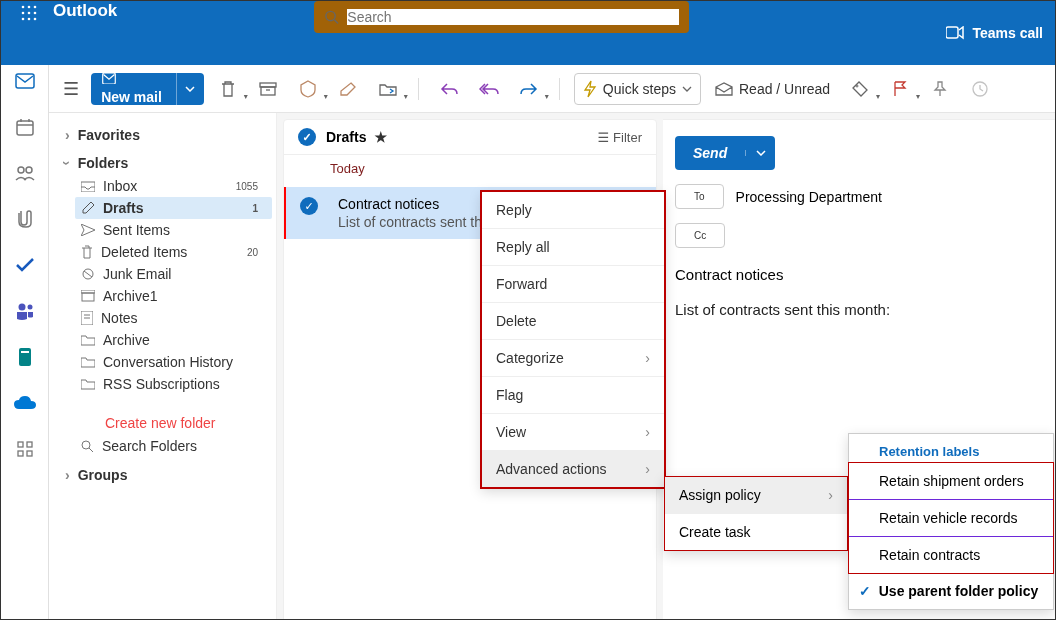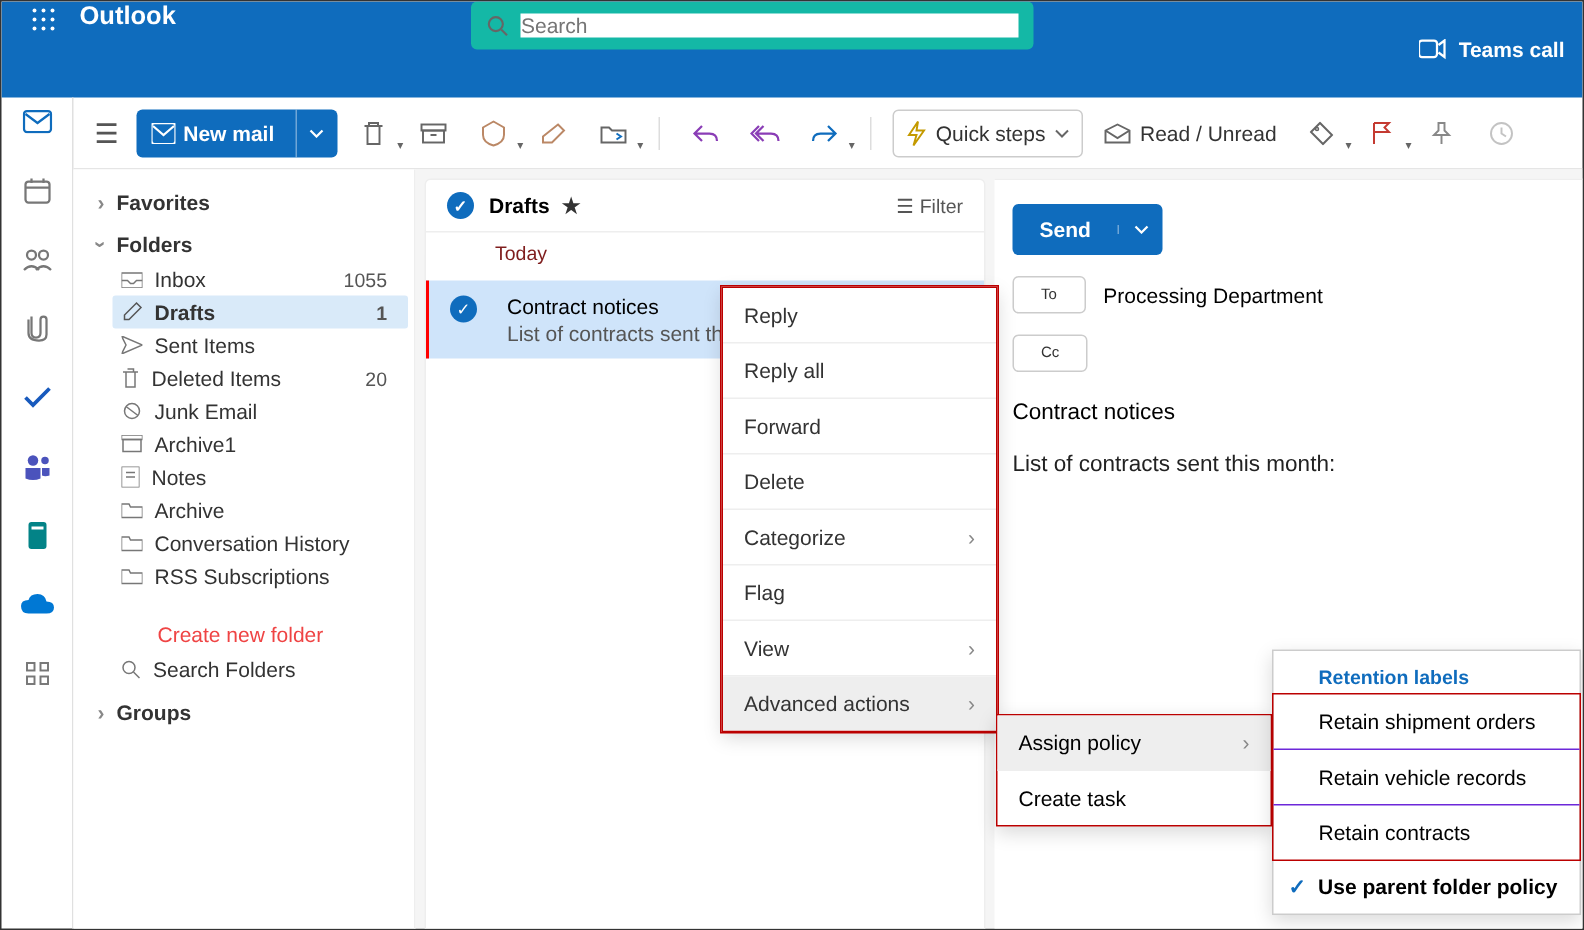--- a/index.html
+++ b/index.html
@@ -1,56 +1,56 @@
 <!DOCTYPE html>
 <html><head>
 <meta charset="utf-8">
 <style>
   * { box-sizing: border-box; margin: 0; padding: 0; font-family: "Segoe UI", Arial, sans-serif; }
   body { background: #fff; width: 1056px; height: 620px; overflow: hidden; position: relative; border: 1px solid #333; }
   .titlebar { background: #0F6CBD; height: 64px; display: flex; color: #fff; padding: 0 12px; }
   .waffle { font-size: 18px; padding: 4px 8px; margin-right: 8px; }
   .app-name { font-size: 17px; font-weight: 600; margin-right: auto; }
-  .searchbox { background: #14b8a6; width: 375px; height: 32px; border-radius: 4px; display: flex; align-items: center; padding: 0 10px; margin-left: -60px; }
+  .searchbox { background: #a16207; width: 375px; height: 32px; border-radius: 4px; display: flex; align-items: center; padding: 0 10px; margin-left: -60px; }
   .searchbox input { border: none; outline: none; width: 100%; font-size: 14px; color: #555; }
   .teams-call { margin-left: auto; font-size: 14px; font-weight: 600; display: flex; align-items: center; gap: 8px; }
   .main { display: flex; height: calc(620px - 48px); }
   .rail { width: 48px; border-right: 1px solid #e0e0e0; display: flex; flex-direction: column; align-items: center; padding-top: 6px; gap: 26px; }
   .rail .slot { height: 20px; display:flex; align-items:center; justify-content:center; color:#616161; }
   .content { flex: 1; display: flex; flex-direction: column; }
   .toolbar { height: 48px; border-bottom: 1px solid #e5e5e5; display: flex; align-items: center; padding: 0 10px; gap: 8px; }
   .hamburger { font-size: 18px; color: #555; padding: 4px; }
   .newmail { background: #0F6CBD; color: #fff; border-radius: 4px; display: flex; align-items: center; overflow: hidden; height: 32px; }
-  .newmail .btn { padding: 0 14px 0 10px; display:flex; align-items:center; gap:5px; font-size:14px; font-weight:600; height: 100%; }
+  .newmail .btn { padding: 0 14px 0 10px; display:flex; align-items:flex-start; gap:5px; font-size:14px; font-weight:600; height: 100%; flex-direction: column; }
   .newmail .chev { border-left: 1px solid rgba(255,255,255,.4); width: 28px; display:flex; align-items:center; justify-content:center; height:100%; }
   .tb-icon { width: 32px; height: 32px; display:flex; align-items:center; justify-content:center; position:relative; }
   .caret { position:absolute; right:-4px; bottom:4px; font-size:8px; color:#666; }
   .divider { width:1px; height:22px; background:#ddd; margin: 0 6px;}
   .quicksteps { border:1px solid #ccc; border-radius:4px; height:32px; display:flex; align-items:center; padding:0 8px; gap:6px; font-size:14px; color:#333; }
   .readunread { display:flex; align-items:center; gap:6px; font-size:14px; color:#333; padding: 0 6px;}
   .panels { flex:1; display:flex; background:#f5f5f5; }
   .folderpane { width: 228px; background:#fff; padding: 10px 4px; border-right:1px solid #eee; }
   .section { display:flex; align-items:center; padding: 4px 12px; font-size:14px; font-weight:600; color:#333; gap:8px;}
   .folderlist { margin-left: 22px;}
   .folder { display:flex; align-items:center; gap:8px; padding: 3px 14px 3px 6px; font-size:14px; color:#333; border-radius:2px;}
-  .folder .count { margin-left:auto; font-size:13px; color:#555;}
+  .folder .count { margin-left:auto; font-size:10px; color:#555;}
   .folder.selected { background:#d9eaf9; font-weight:600;}
   .link-style { color:#ef4444; padding-left:30px; font-size:14px; margin-top:20px;}
   .listpane { width: 374px; background:#fff; border-radius:4px 4px 0 0; margin:6px 6px 0 6px; border:1px solid #eee; display:flex; flex-direction:column; }
   .listheader { display:flex; align-items:center; padding:8px 14px; border-bottom:1px solid #eee; font-size:14px; font-weight:600;}
   .checkcircle { width:18px; height:18px; border-radius:50%; background:#0F6CBD; color:#fff; display:flex; align-items:center; justify-content:center; font-size:11px; margin-right:10px;}
   .filter { margin-left:auto; color:#555; font-weight:400; font-size:13px; display:flex; gap:4px; align-items:center;}
   .group { padding:6px 14px 11px 46px; font-size:13px; color:#7f1d1d;}
   .msgitem { display:flex; padding:8px 14px; gap:10px; background:#cfe4fa; border-left:2px solid red; position:relative;}
   .msgitem .cc { margin-top:2px;}
   .msgbody { font-size:14px; line-height:1.3; overflow:hidden;}
   .draft-tag { color:#c43a31; font-size:13px;}
   .readpane { flex:1; background:#fff; margin:6px 0 0 0; border-top:1px solid #eee; padding:16px 12px; position:relative;}
   .sendbtn { background:#0F6CBD; color:#fff; border-radius:4px; display:flex; align-items:center; overflow:hidden; height:34px; width:fit-content;}
-  .sendbtn .btn { padding:0 18px; font-weight:600; font-size:14px;}
+  .sendbtn .btn { padding:0 18px; font-weight:600; font-size:14px;font-style:italic;}
   .sendbtn .chev { border-left:1px solid rgba(255,255,255,.4); width:30px; display:flex; align-items:center; justify-content:center;}
   .fieldrow { display:flex; align-items:center; gap:12px; margin-top:14px;}
   .pill { border:1px solid #ccc; border-radius:4px; padding:6px 18px; font-size:10px; color:#333;}
   .subject { margin-top:18px; font-size:15px;}
   .bodytext { margin-top:18px; font-size:15px; color:#222;}
 
   .contextmenu { position:absolute; left:480px; top:190px; width:184px; background:#fff; border:1px solid #ccc; box-shadow:0 4px 12px rgba(0,0,0,.15); font-size:14px; color:#333;}
   .contextmenu.redbox { border:1px solid #b00; box-shadow: 0 0 0 1px #b00, 0 4px 12px rgba(0,0,0,.15);}
   .cm-item { padding:10px 14px; display:flex; align-items:center; border-bottom:1px solid #eee;}
   .cm-item:last-child{border-bottom:none;}

